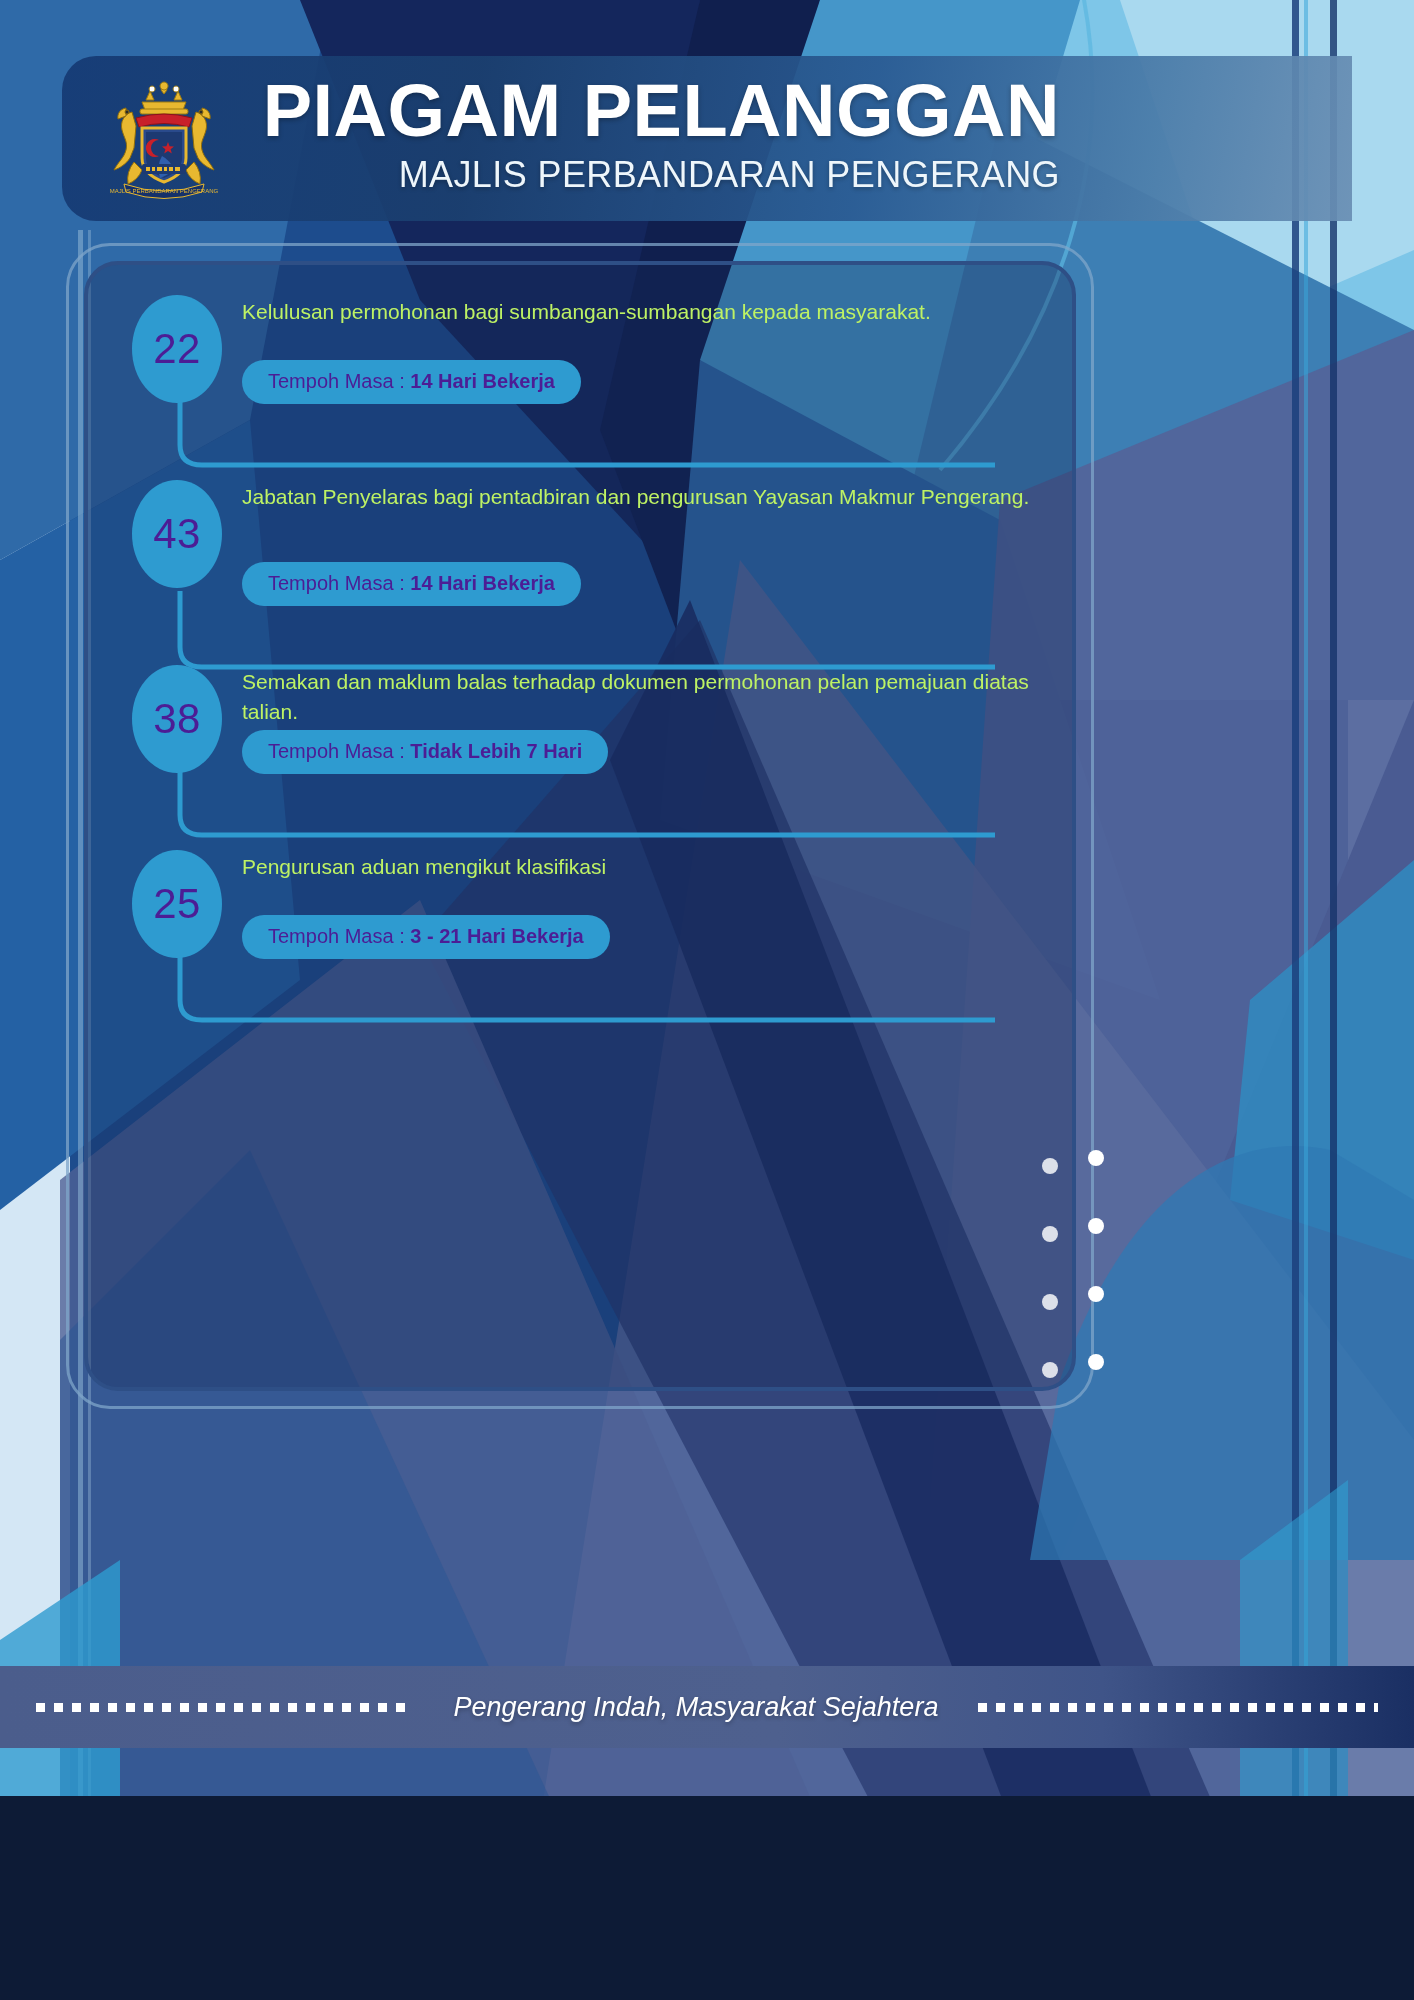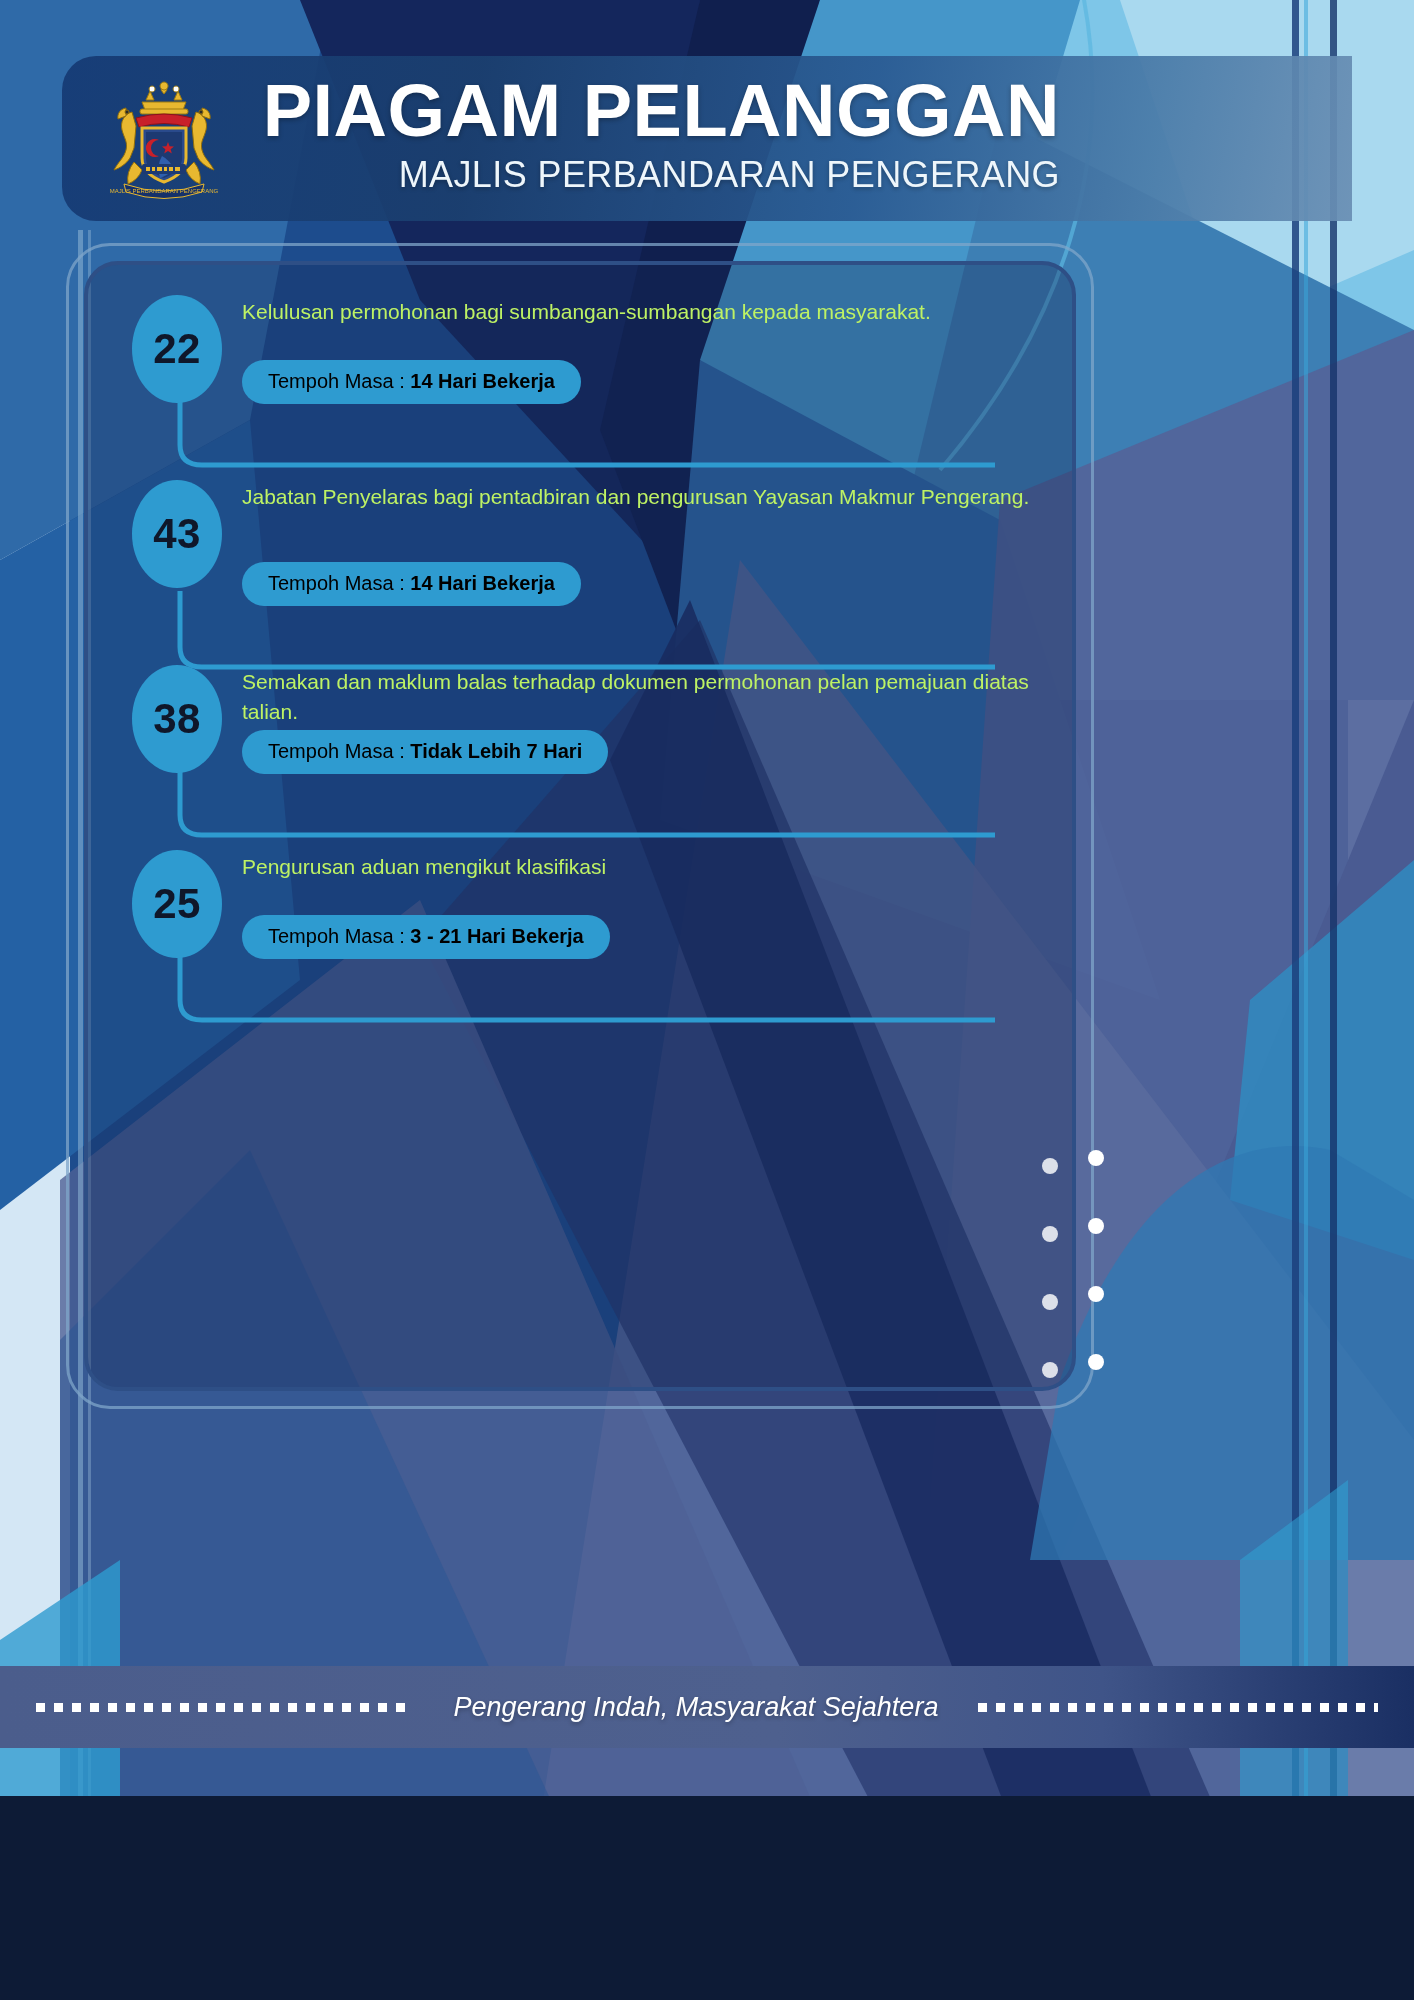--- a/index.html
+++ b/index.html
@@ -86,23 +86,23 @@
     position:relative;
     height:185px;
   }
   .num-bubble{
     position:absolute;
     left:48px; top:34px;
     width:90px; height:108px;
     background:#2e9bd0;
     border-radius:50%;
     display:flex; align-items:center; justify-content:center;
-    color:#0f172a;
+    color:#4c1d95;
     font-size:42px;
-    font-weight:bold;
+    font-weight:normal;
     letter-spacing:.5px;
     z-index:3;
   }
   .connector{
     position:absolute;
     left:93px; top:128px;
     width:818px; height:90px;
     z-index:1;
   }
   .item-desc{
@@ -112,21 +112,21 @@
     color:#bef264;
     font-size:21px;
     line-height:30px;
   }
   .pill{
     position:absolute;
     left:158px;
     top:99px;
     display:inline-block;
     background:#2e9bd0;
-    color:#000000;
+    color:#4c1d95;
     border-radius:22px;
     padding:9px 26px 11px 26px;
     font-size:20px;
     line-height:24px;
     white-space:nowrap;
     z-index:2;
   }
   .pill b{font-weight:bold;}
   .item.two-line .pill{top:116px;}
   .item.two-line .connector{top:145px;}

